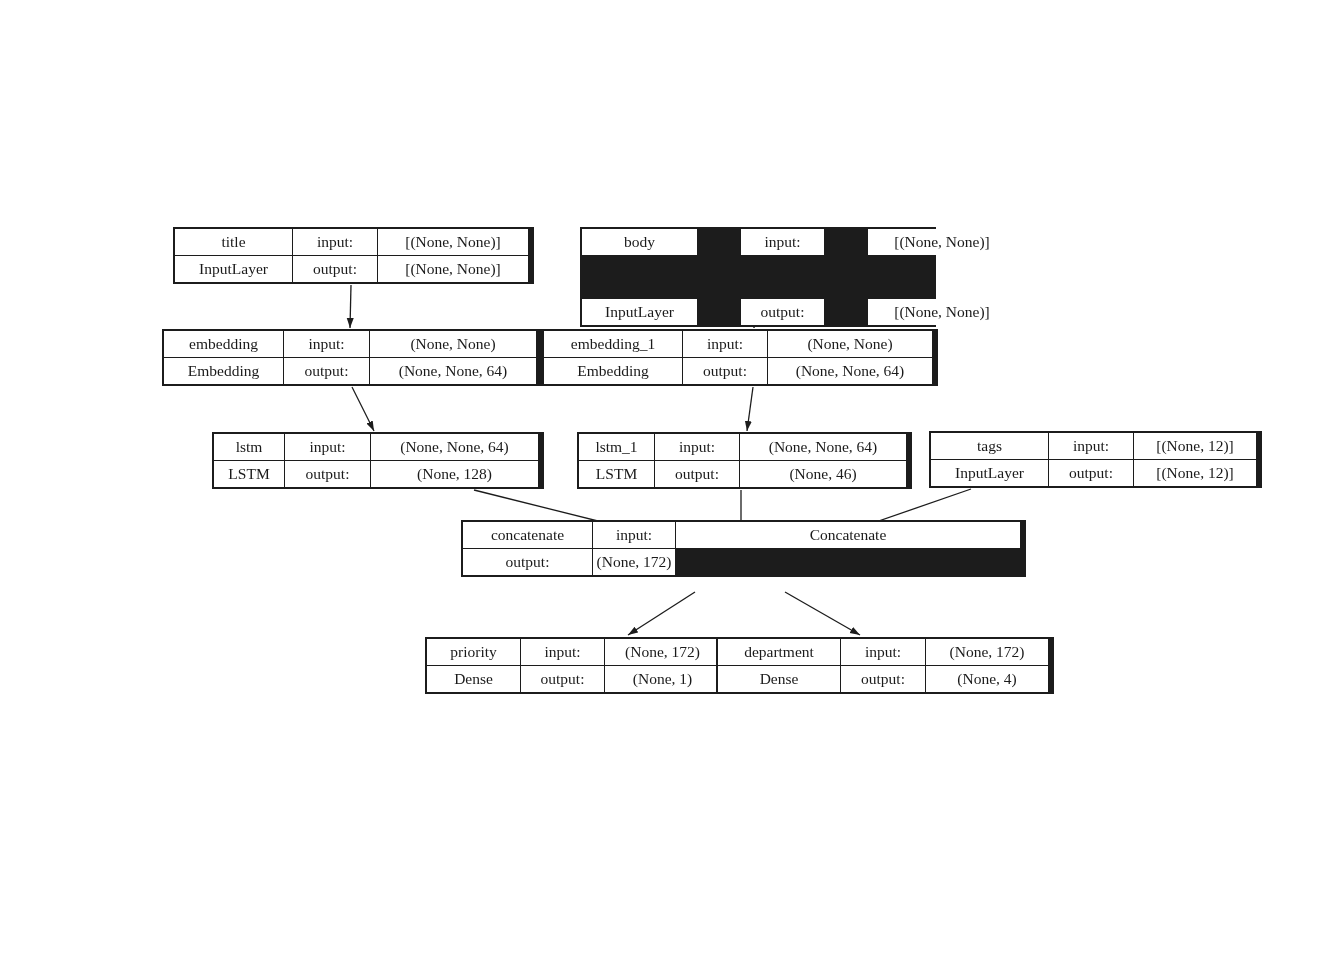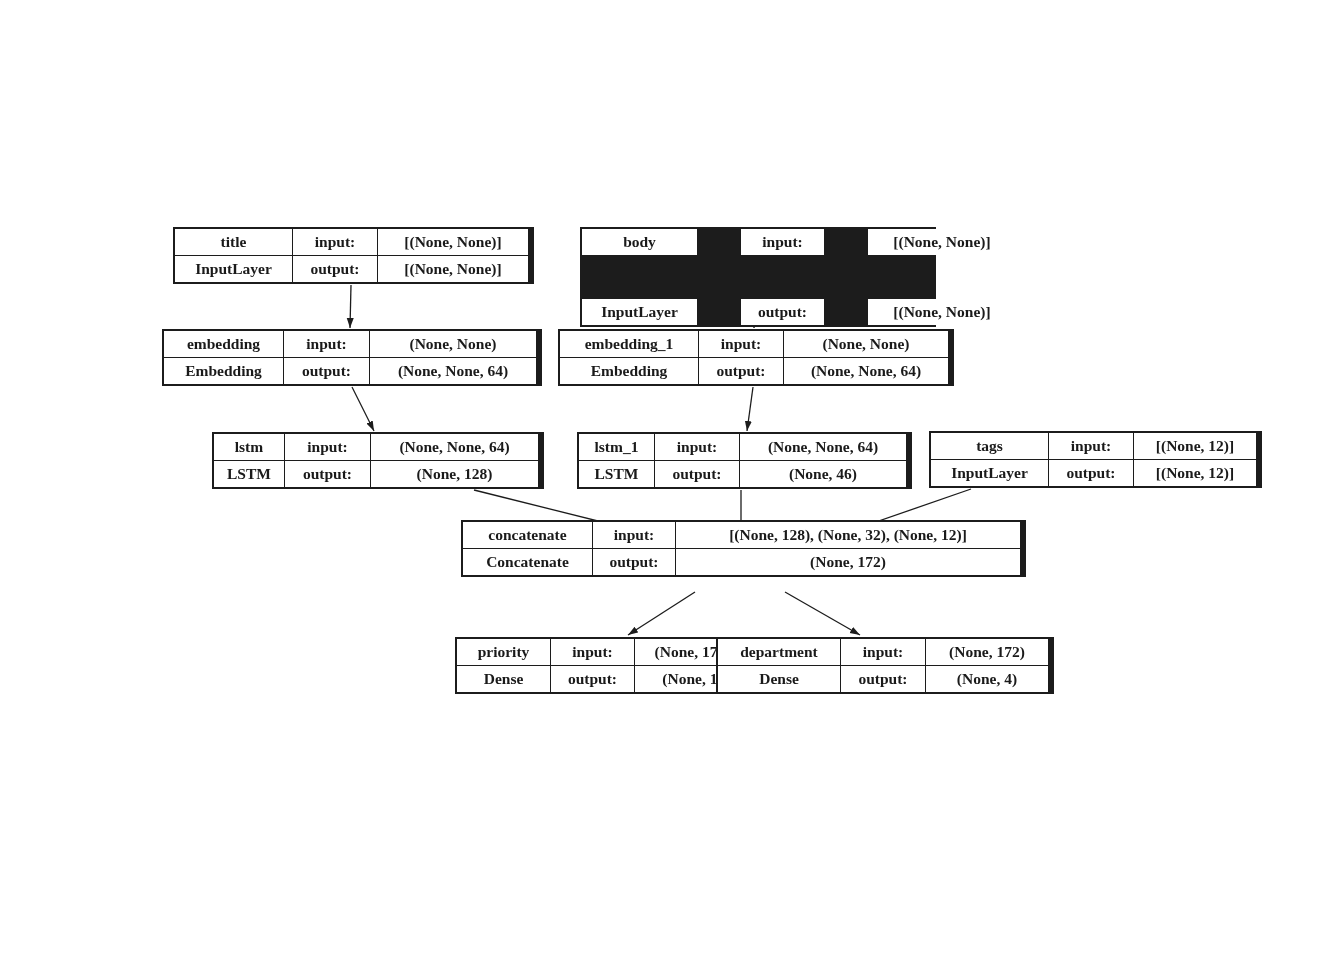--- a/index.html
+++ b/index.html
@@ -7,32 +7,32 @@
     position:relative; width:1344px; height:960px; background:#ffffff;
     font-family:"Liberation Serif","DejaVu Serif",serif;
     font-size:15.5px; color:#1a1a1a; overflow:hidden;
   }
   .node {
     position:absolute; display:grid; grid-template-rows:26px 26px;
     gap:1px; background:#1c1c1c; border:2px solid #1c1c1c;
   }
   .cell {
     background:#ffffff; display:flex; align-items:center; justify-content:center;
-    white-space:nowrap; padding:0 2px; overflow:hidden;font-weight:bold;
+    white-space:nowrap; padding:0 2px; overflow:hidden;
   }
   
   .n-title       { left:173px; top:227px; width:357px; grid-template-columns:117px 84px 150px; }
   .n-body        { left:580px; top:227px; width:352px; grid-template-columns:115px 83px 148px;gap:44px; }
   .n-embedding   { left:162px; top:329px; width:376px; grid-template-columns:119px 85px 166px; }
-  .n-embedding_1 { left:558px; top:329px; width:392px; grid-template-columns:138px 84px 164px; }
+  .n-embedding_1 { left:542px; top:329px; width:392px; grid-template-columns:138px 84px 164px; }
   .n-lstm        { left:212px; top:432px; width:328px; grid-template-columns:70px 85px 167px; }
   .n-lstm_1      { left:577px; top:432px; width:331px; grid-template-columns:75px 84px 166px; }
   .n-tags        { left:929px; top:431px; width:329px; grid-template-columns:117px 84px 122px; }
   .n-concatenate { left:461px; top:520px; width:561px; grid-template-columns:129px 82px 344px; }
-  .n-priority    { left:425px; top:637px; width:297px; grid-template-columns:93px 83px 115px;margin-left:30px; }
+  .n-priority    { left:425px; top:637px; width:297px; grid-template-columns:93px 83px 115px; }
   .n-department  { left:716px; top:637px; width:334px; grid-template-columns:122px 84px 122px; }
   .edges { position:absolute; left:0; top:0; width:1344px; height:960px; pointer-events:none; }
   .edges line { stroke:#1c1c1c; stroke-width:1.3; }
 </style>
 </head>
 <body>
 
 <div class="canvas">
 
   <svg class="edges" viewBox="0 0 1344 960">
@@ -111,21 +111,20 @@
     <div class="cell">input:</div>
     <div class="cell">[(None, 12)]</div>
     <div class="cell">InputLayer</div>
     <div class="cell">output:</div>
     <div class="cell">[(None, 12)]</div>
   </div>
 
   <div class="node n-concatenate">
     <div class="cell">concatenate</div>
     <div class="cell">input:</div>
-    <div class="cell">[(None, 128), (None, 32), (None, 12)]</div>
     <div class="cell">Concatenate</div>
     <div class="cell">output:</div>
     <div class="cell">(None, 172)</div>
   </div>
 
   <div class="node n-priority">
     <div class="cell">priority</div>
     <div class="cell">input:</div>
     <div class="cell">(None, 172)</div>
     <div class="cell">Dense</div>

